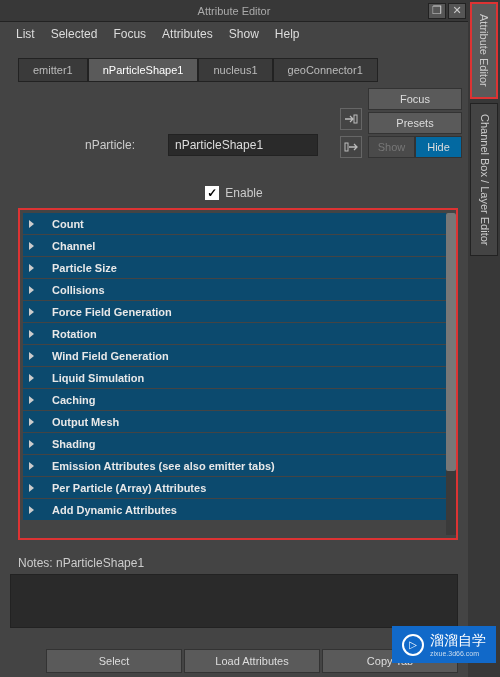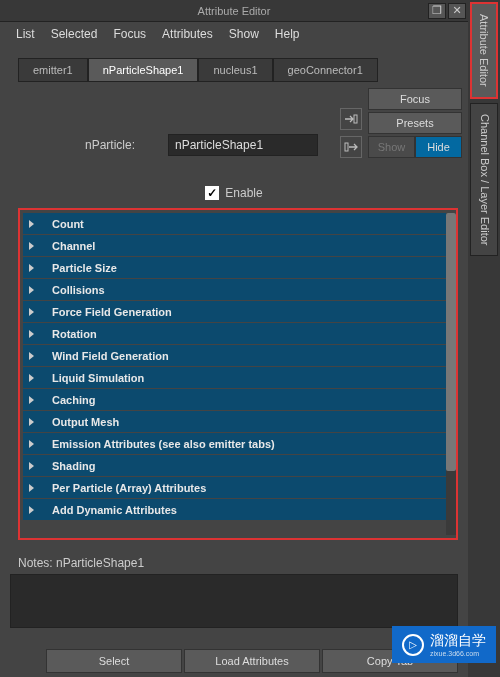--- a/index.html
+++ b/index.html
@@ -373,25 +373,25 @@
       <div class="section">
           <span class="arrow"></span>
           <span class="section-label">Caching</span>
         </div>
       <div class="section">
           <span class="arrow"></span>
           <span class="section-label">Output Mesh</span>
         </div>
       <div class="section">
           <span class="arrow"></span>
+          <span class="section-label">Shading</span>
+        </div>
+      <div class="section">
+          <span class="arrow"></span>
           <span class="section-label">Emission Attributes (see also emitter tabs)</span>
-        </div>
-      <div class="section">
-          <span class="arrow"></span>
-          <span class="section-label">Shading</span>
         </div>
       <div class="section">
           <span class="arrow"></span>
           <span class="section-label">Per Particle (Array) Attributes</span>
         </div>
       <div class="section">
           <span class="arrow"></span>
           <span class="section-label">Add Dynamic Attributes</span>
         </div>
     </div>

